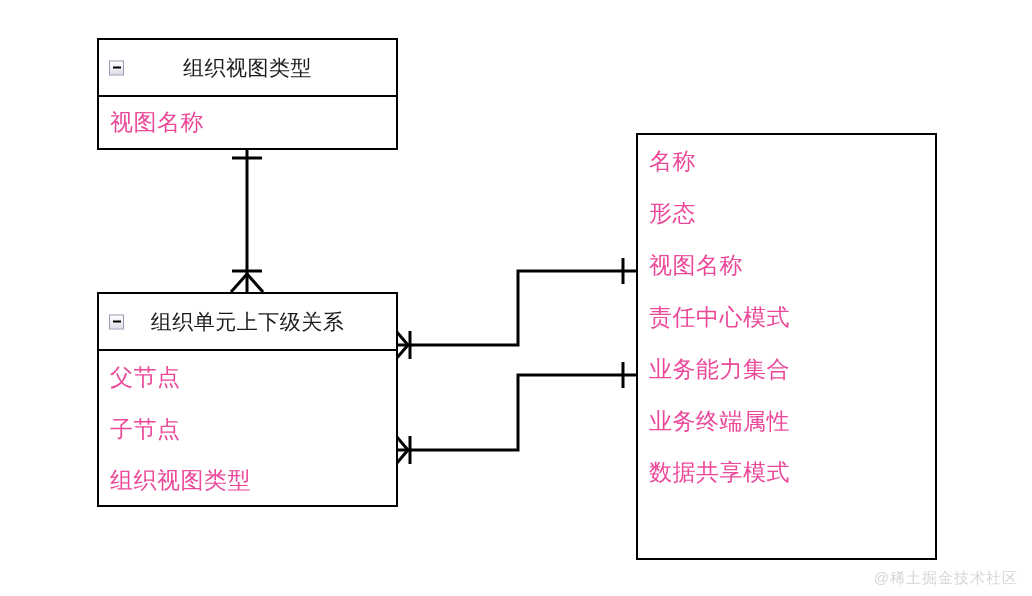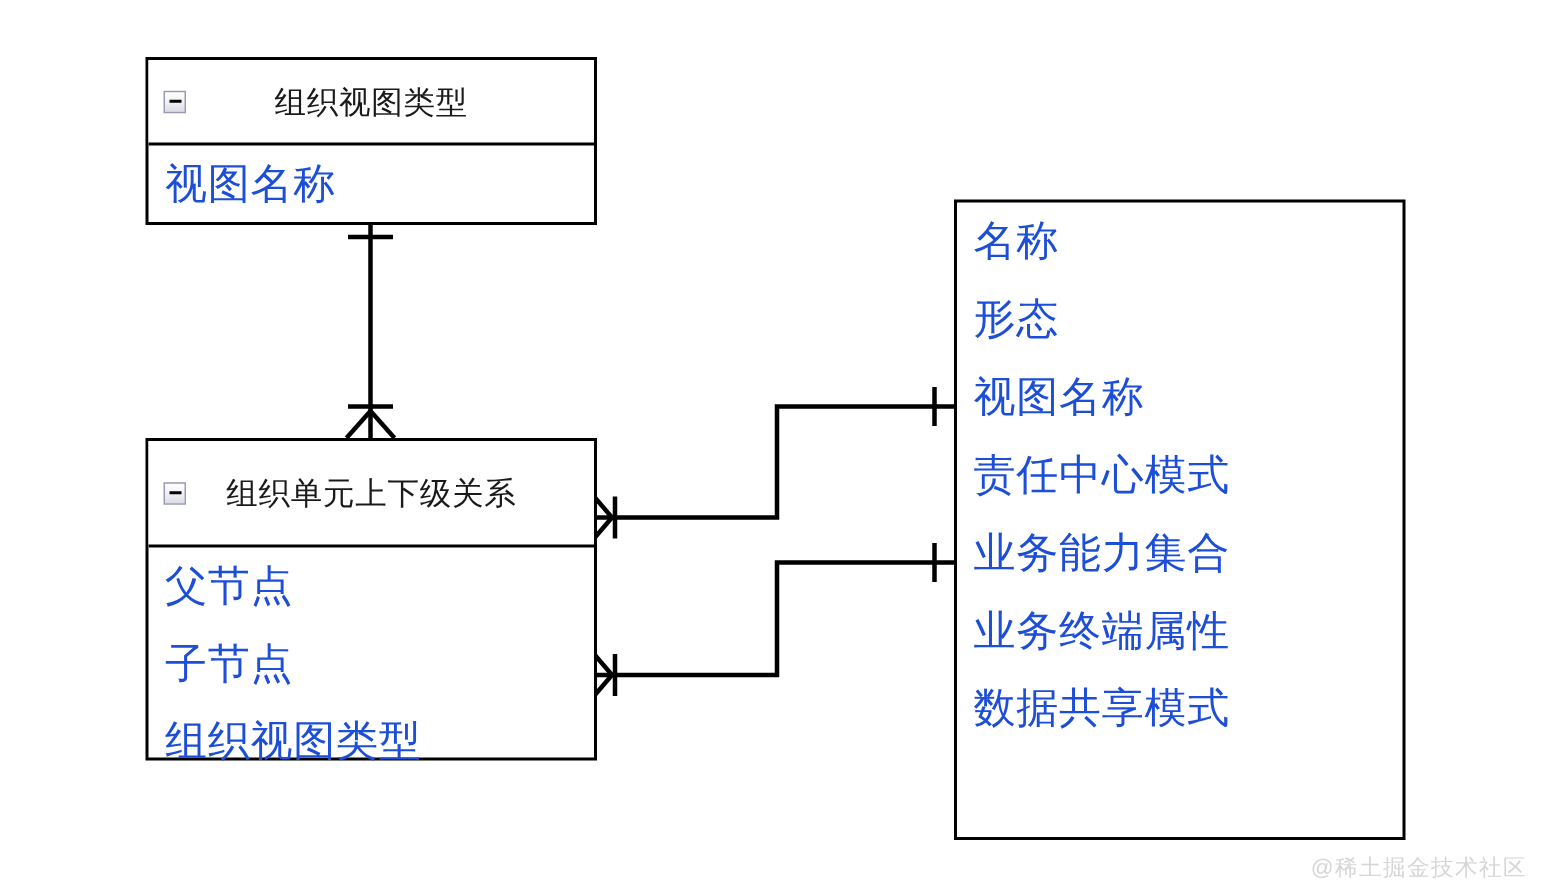--- a/index.html
+++ b/index.html
@@ -73,22 +73,22 @@
 
   .entity-body {
     position: relative;
     box-sizing: border-box;
   }
   .attr-row {
     box-sizing: border-box;
     display: flex;
     align-items: center;
     padding-left: 11px;
-    font-size: 28px;
-    color: #1d4ed8;
+    font-size: 23px;
+    color: #ec4899;
     letter-spacing: 0.5px;
     white-space: nowrap;
   }
 
   .watermark {
     position: absolute;
     right: 14px;
     bottom: 8px;
     font-size: 15px;
     color: #d6d6d6;
@@ -141,21 +141,21 @@
     <div class="entity-header" style="height:57px;">
       <span class="collapse-icon"></span>
       <span class="entity-title">组织视图类型</span>
     </div>
     <div class="entity-body" style="height:51px;">
       <div class="attr-row" style="height:51px;">视图名称</div>
     </div>
   </div>
 
   <div class="entity" style="left:97px; top:292px; width:301px; height:215px;">
-    <div class="entity-header" style="height:71px;justify-content:center;">
+    <div class="entity-header" style="height:57px;justify-content:center;">
       <span class="collapse-icon"></span>
       <span class="entity-title">组织单元上下级关系</span>
     </div>
     <div class="entity-body" style="height:154px;border-radius:32px;">
       <div class="attr-row" style="height:52px;">父节点</div>
       <div class="attr-row" style="height:52px;">子节点</div>
       <div class="attr-row" style="height:50px;">组织视图类型</div>
     </div>
   </div>
 

